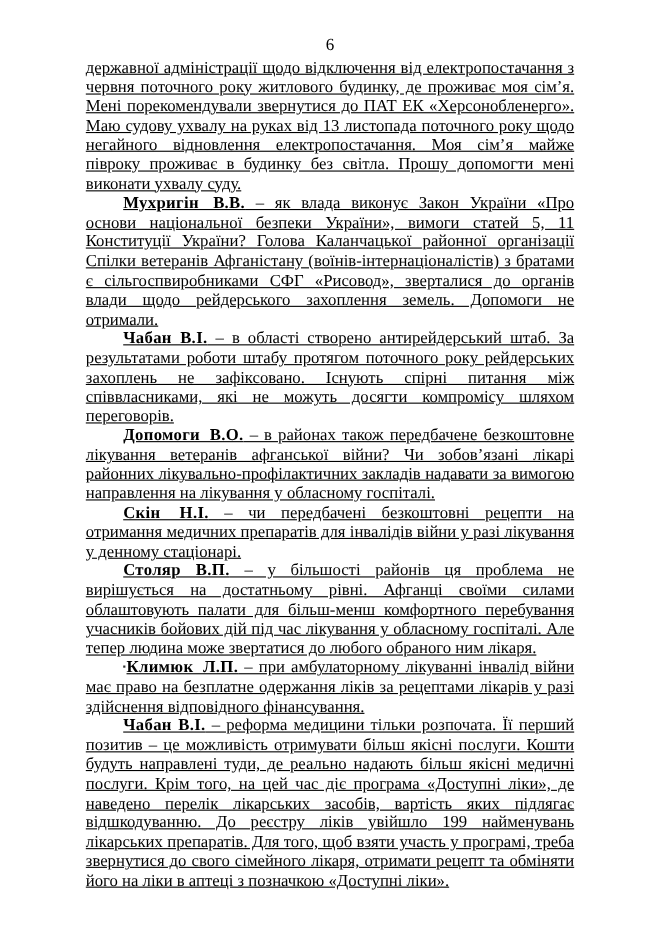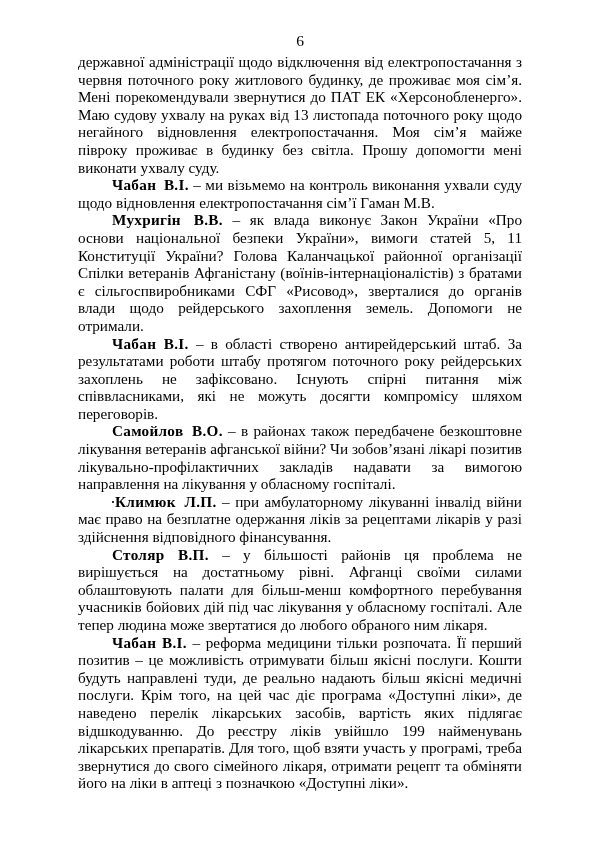--- a/index.html
+++ b/index.html
@@ -47,20 +47,21 @@
   p.para {
     margin: 0;
     padding: 0;
     font-size: 15.2px;
     line-height: 17.6px;
     text-align: justify;
     text-justify: inter-word;
     text-indent: 34px;
     hyphens: none;
     word-spacing: 0px;
+    text-decoration: underline;
   }
 
   p.para.noindent {
     text-indent: 0;
   }
 
   .speaker {
     font-weight: bold;
     letter-spacing: 0.3px;
   }
@@ -87,44 +88,44 @@
 <div class="page">
 
   <div class="page-number">6</div>
 
   <div class="body-block">
 
     <p class="para noindent">
       <span>державної адміністрації щодо відключення від електропостачання з червня поточного року житлового будинку, де проживає моя сім’я. Мені порекомендували звернутися до ПАТ ЕК «Херсонобленерго». Маю судову ухвалу на руках від 13 листопада поточного року щодо негайного відновлення електропостачання. Моя сім’я майже півроку проживає в будинку без світла. Прошу допомогти мені виконати ухвалу суду.</span>
     </p>
 
-    <p class="para">
-      <span class="speaker-spaced">Чабан В.І.</span><span> – ми візьмемо на контроль виконання ухвали суду щодо відновлення електропостачання сім’ї Гаман М.В.</span>
-    </p>
 
     <p class="para">
       <span class="speaker-spaced">Мухригін В.В.</span><span> – як влада виконує Закон України «Про основи національної безпеки України», вимоги статей 5, 11 Конституції України? Голова Каланчацької районної організації Спілки ветеранів Афганістану (воїнів-інтернаціоналістів) з братами є сільгоспвиробниками СФГ «Рисовод», зверталися до органів влади щодо рейдерського захоплення земель. Допомоги не отримали.</span>
     </p>
 
     <p class="para">
       <span class="speaker">Чабан В.І.</span><span> – в області створено антирейдерський штаб. За результатами роботи штабу протягом поточного року рейдерських захоплень не зафіксовано. Існують спірні питання між співвласниками, які не можуть досягти компромісу шляхом переговорів.</span>
     </p>
 
 
     <p class="para">
-      <span class="speaker-spaced">Самойлов В.О.</span><span> – в районах також передбачене безкоштовне лікування ветеранів афганської війни? Чи зобов’язані лікарі позитив лікувально-профілактичних закладів надавати за вимогою направлення на лікування у обласному госпіталі.</span>
+      <span class="speaker-spaced">Допомоги В.О.</span><span> – в районах також передбачене безкоштовне лікування ветеранів афганської війни? Чи зобов’язані лікарі районних лікувально-профілактичних закладів надавати за вимогою направлення на лікування у обласному госпіталі.</span>
     </p>
 
 
-
-    <p class="para"><span class="scan-dot"></span><span class="speaker-spaced">Климюк Л.П.</span><span> –  при амбулаторному лікуванні інвалід війни має право  на безплатне одержання ліків за рецептами лікарів у разі здійснення відповідного фінансування.</span>
+    <p class="para">
+      <span class="speaker-spaced">Скін Н.І.</span><span> – чи передбачені безкоштовні рецепти на отримання медичних препаратів для інвалідів війни у разі лікування у денному стаціонарі.</span>
     </p>
 
     <p class="para">
       <span class="speaker">Столяр В.П.</span><span> – у більшості районів ця проблема не вирішується на достатньому рівні. Афганці своїми силами облаштовують палати для більш-менш комфортного перебування учасників бойових дій під час лікування у обласному госпіталі. Але тепер людина може звертатися до любого обраного ним лікаря.</span>
+    </p>
+
+    <p class="para"><span class="scan-dot"></span><span class="speaker-spaced">Климюк Л.П.</span><span> –  при амбулаторному лікуванні інвалід війни має право  на безплатне одержання ліків за рецептами лікарів у разі здійснення відповідного фінансування.</span>
     </p>
 
     <p class="para">
       <span class="speaker">Чабан В.І.</span><span> – реформа медицини тільки розпочата. Її перший позитив – це можливість отримувати більш якісні послуги. Кошти будуть направлені туди, де реально надають більш якісні медичні послуги. Крім того, на цей час діє програма «Доступні ліки», де наведено перелік лікарських засобів, вартість яких підлягає відшкодуванню. До реєстру ліків увійшло 199 найменувань лікарських препаратів. Для того, щоб взяти участь у програмі, треба звернутися до свого сімейного лікаря, отримати рецепт та обміняти його на ліки в аптеці з позначкою «Доступні ліки».</span>
     </p>
 
   </div>
 </div>
 
 </body></html>

